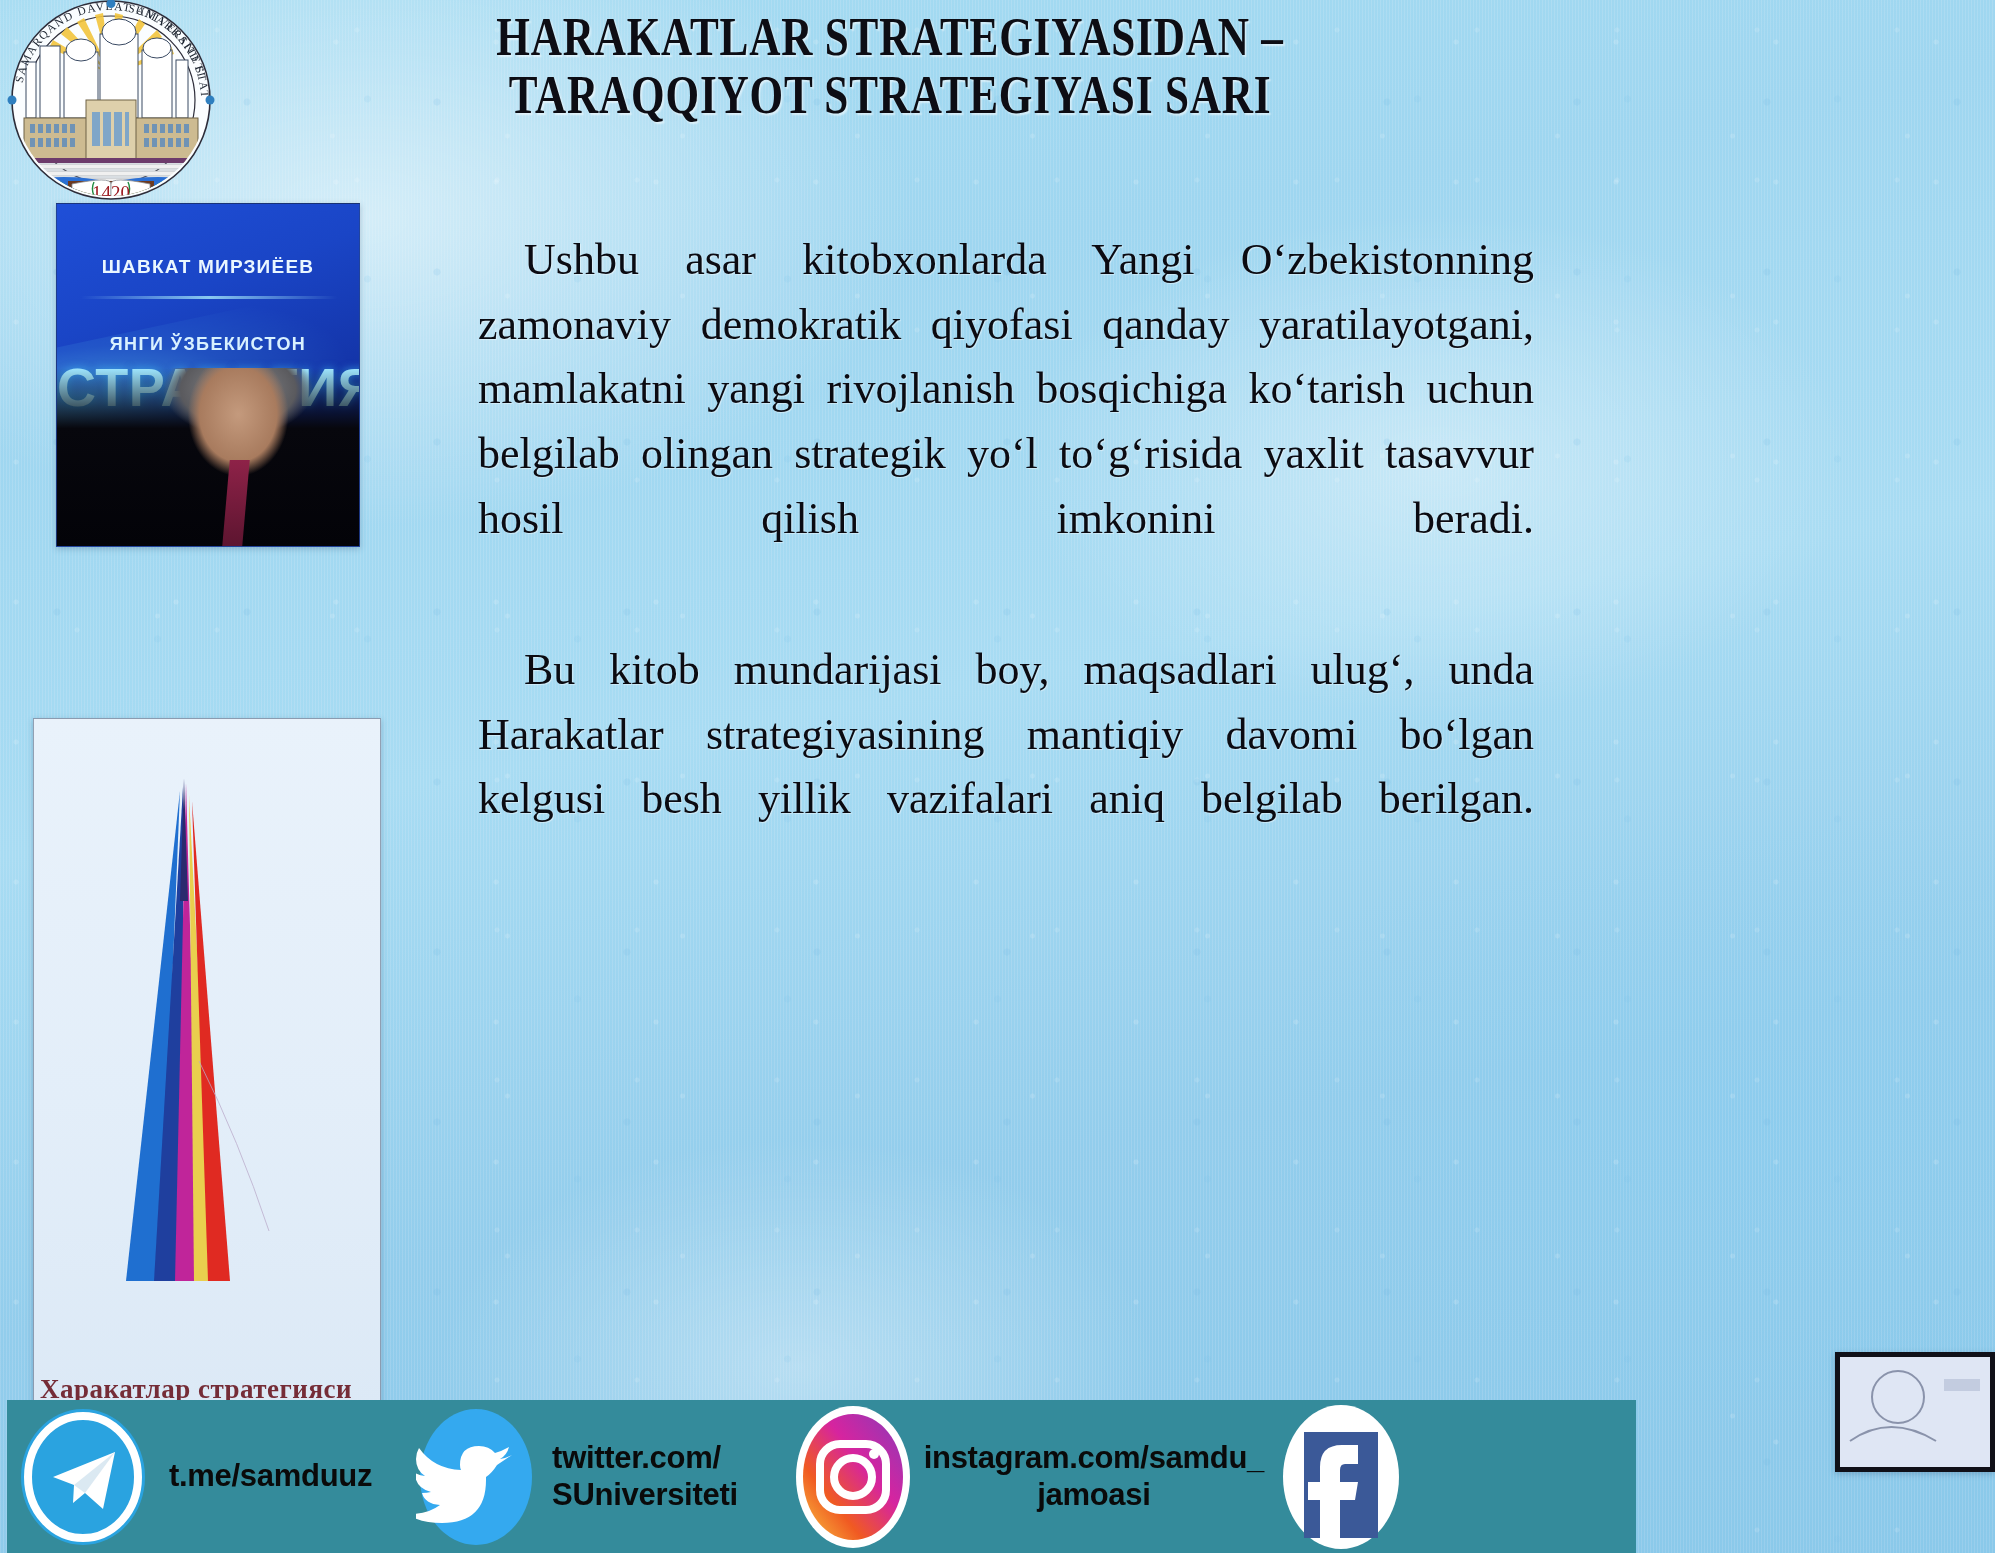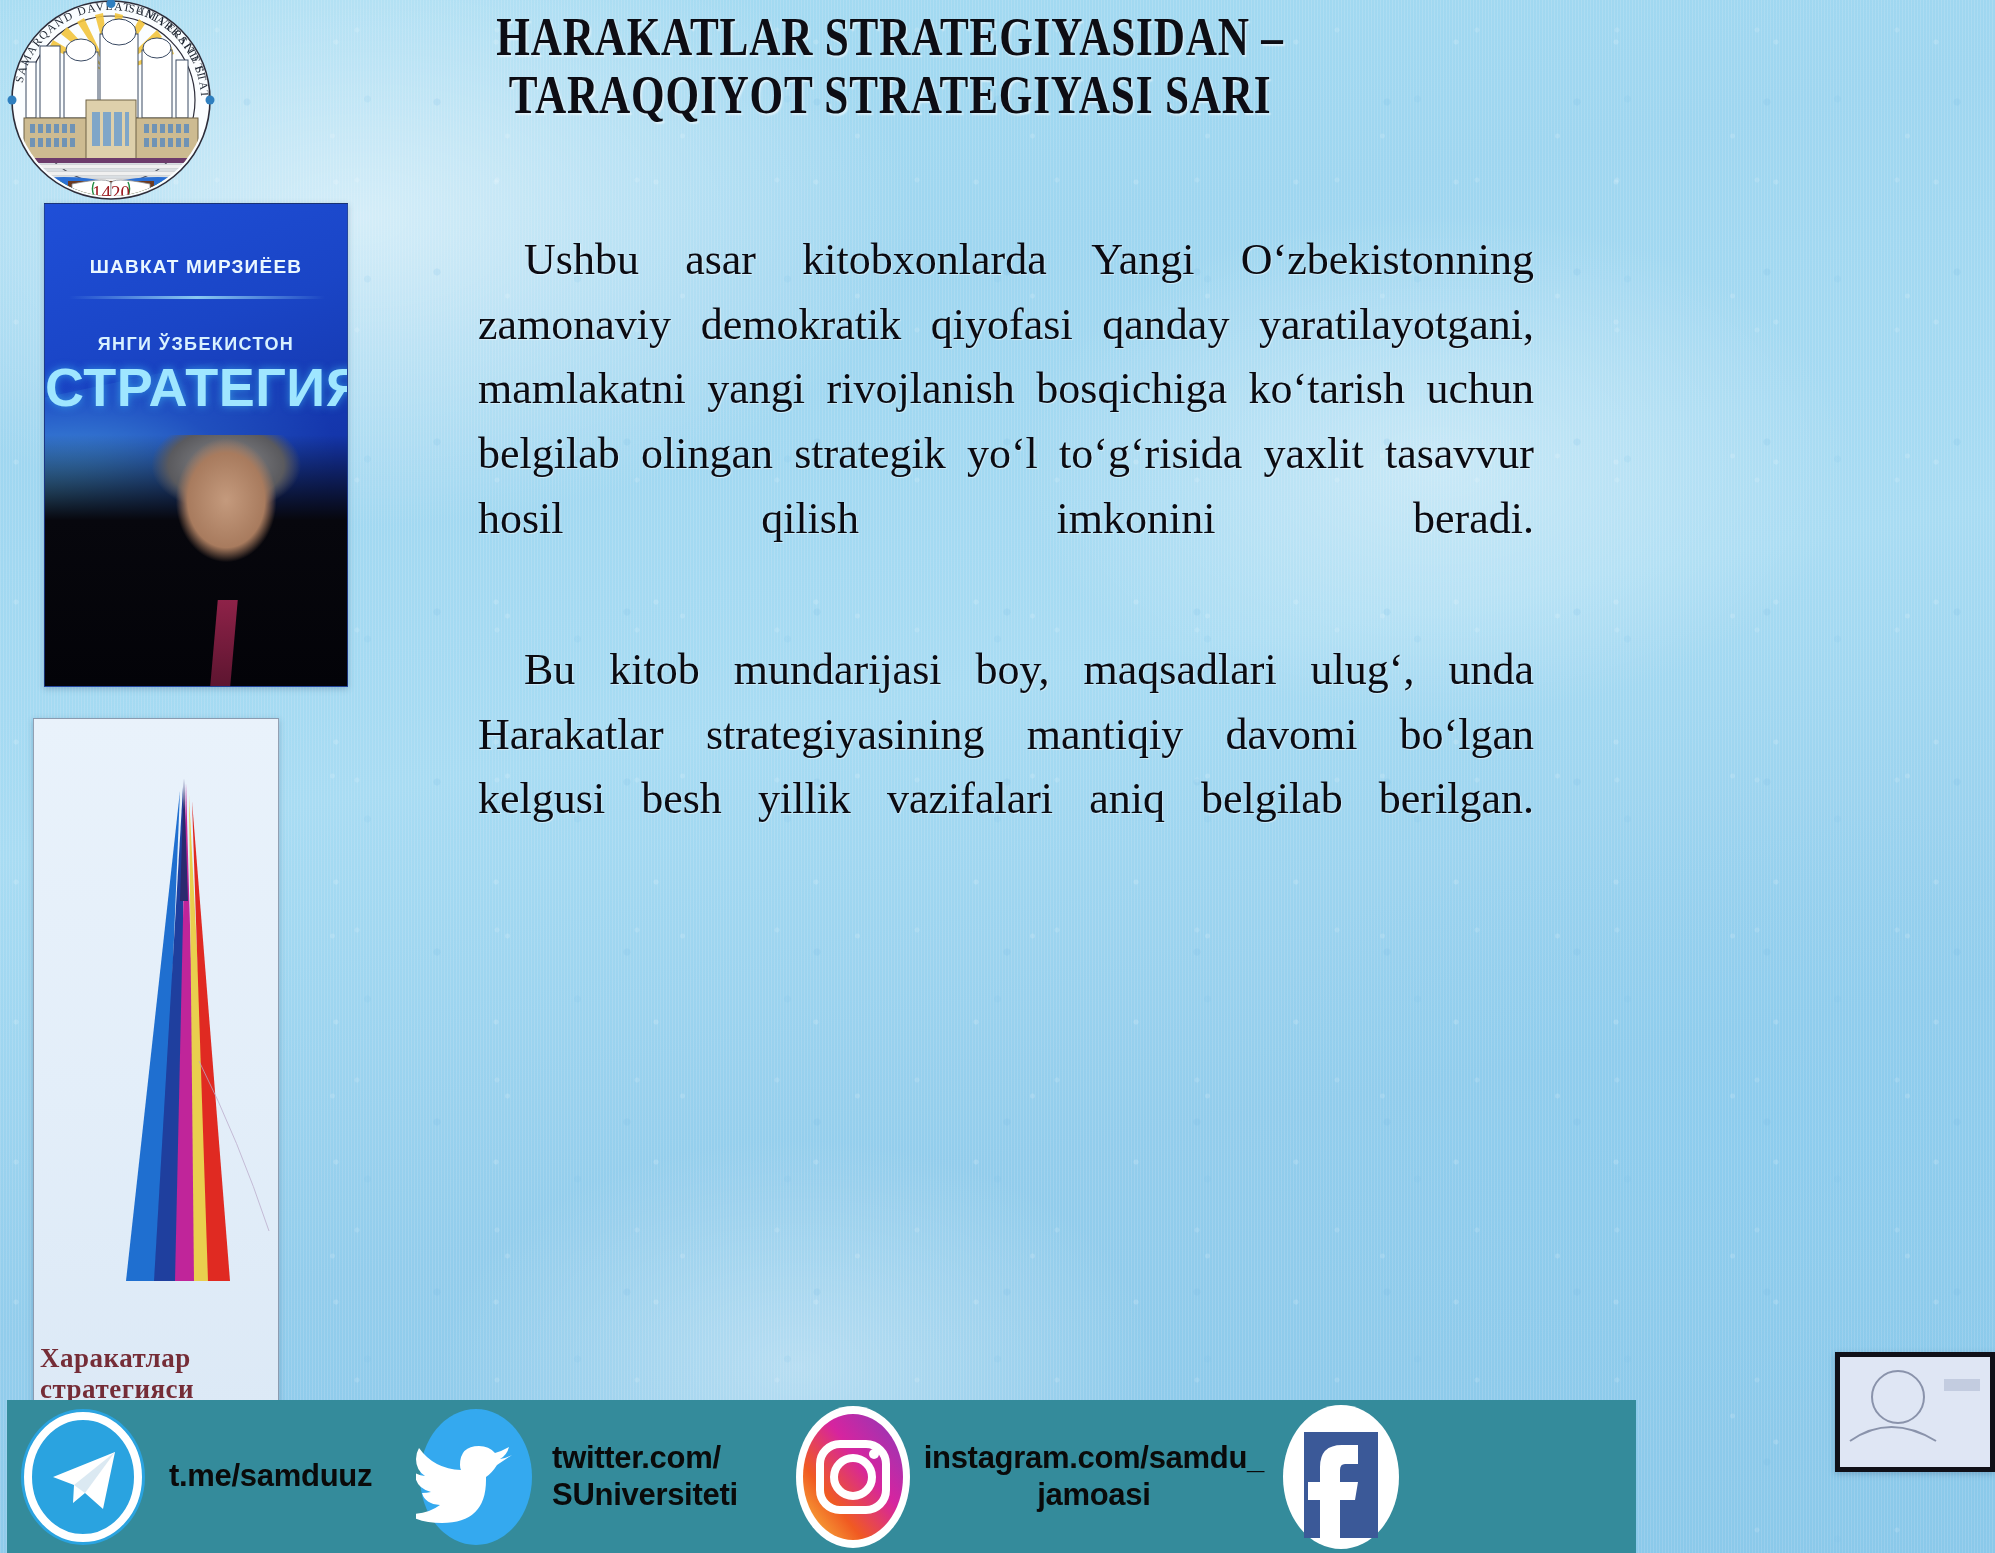--- a/index.html
+++ b/index.html
@@ -63,21 +63,21 @@
   }
 
   
   .photo {
     position: absolute;
     border: 1px solid rgba(40,60,90,0.45);
     box-shadow: 0 2px 6px rgba(30,60,90,0.25);
     overflow: hidden;
   }
   #book-cover {
-    left: 44px; top: 203px; width: 304px; height: 484px;
+    left: 56px; top: 203px; width: 304px; height: 344px;
     background: linear-gradient(160deg,#1f4fd8 0%, #1a45c6 30%, #1333a6 62%, #0e2a86 100%);
   }
   #bc-glow {
     position:absolute; left:-30%; top: 36%; width: 130%; height: 52%;
     background: radial-gradient(ellipse at 20% 40%, rgba(90,190,235,0.85) 0%, rgba(60,140,220,0.25) 45%, rgba(0,0,0,0) 70%);
     transform: rotate(-12deg);
   }
   #bc-author {
     position: absolute; top: 52px; left: 0; width: 100%;
     text-align: center; color: #eaf7ff;
@@ -108,21 +108,21 @@
       radial-gradient(ellipse 96px 60px at 60% 12%, #8d8d90 0%, #5a5a5e 60%, rgba(0,0,0,0) 78%),
       linear-gradient(to bottom, rgba(6,10,24,0) 0%, #07070d 34%, #030308 100%);
   }
   #bc-tie {
     position:absolute; left:56%; bottom: 0; width: 20px; height: 86px;
     background: linear-gradient(to bottom,#8e2248,#5d1530);
     transform: skewX(-5deg);
   }
 
   #logo-card {
-    left: 33px; top: 718px; width: 246px; height: 690px;
+    left: 33px; top: 718px; width: 348px; height: 690px;
     background: linear-gradient(to bottom, #e9f2fb 0%, #e3eef9 55%, #dce9f6 100%);
   }
   #logo-card .flame { position: absolute; bottom: 86px; }
   #lc-caption {
     position: absolute; left: 6px; bottom: 2px; width: 100%;
     font-family: "Liberation Serif", serif; font-weight: bold;
     font-size: 27px; color: #6d1d27; letter-spacing: .5px;
     opacity: .92;
   }
 

